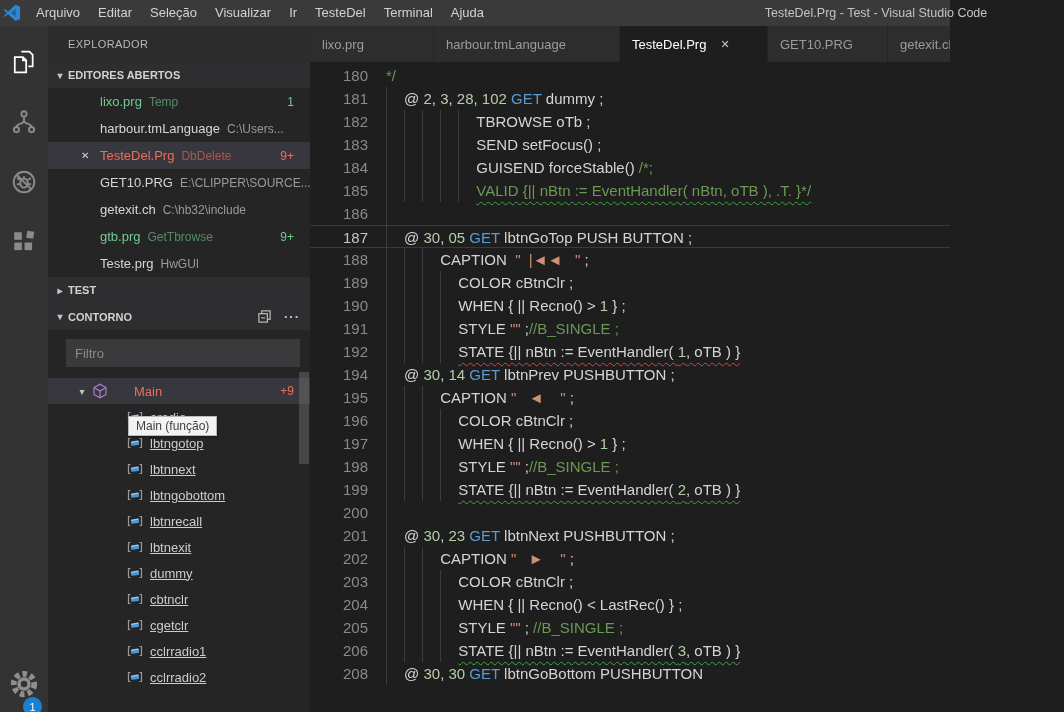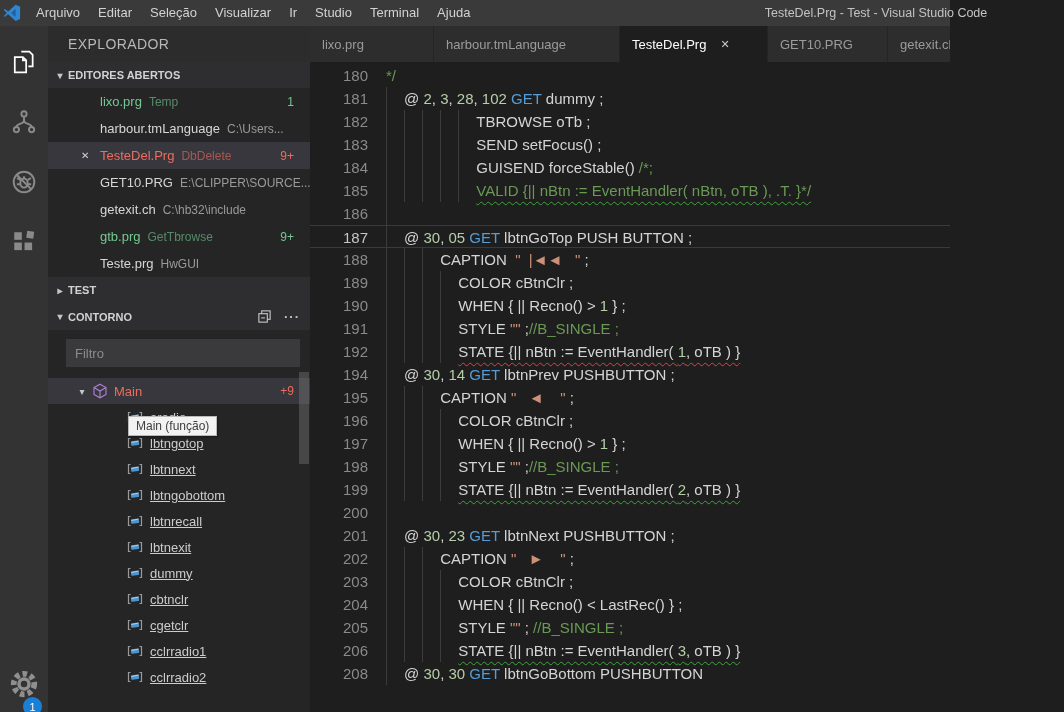--- a/index.html
+++ b/index.html
@@ -20,21 +20,21 @@
   
   .activitybar { width:48px; background:#333333; display:flex; flex-direction:column; align-items:center; flex-shrink:0; position:relative; }
   .act-icon { width:48px; height:48px; display:flex; align-items:center; justify-content:center; margin-bottom:12px; }
   .act-icon svg { width:26px; height:26px; }
   .act-bottom { position:absolute; bottom:2px; left:0; width:48px; height:52px; display:flex; align-items:center; justify-content:center; }
   .gear-badge { position:absolute; right:6px; bottom:-6px; width:19px; height:19px; border-radius:50%;
                 background:#1b7fd4; color:#fff; font-size:11px; display:flex; align-items:center; justify-content:center; }
 
   
   .sidebar { width:262px; background:#252526; flex-shrink:0; position:relative; overflow:hidden; color:#cccccc; }
-  .sidebar-title { height:36px; line-height:36px; padding-left:20px; font-size:14px; letter-spacing:.4px; color:#b8b8b8; background:#2c2c2d; }
+  .sidebar-title { height:36px; line-height:36px; padding-left:20px; font-size:11px; letter-spacing:.4px; color:#b8b8b8; background:#2c2c2d; }
   .pane-header { height:26px; display:flex; align-items:center; font-size:11px; font-weight:bold; color:#d2d2d2;
                  background:#2e2e30; padding-left:4px; position:relative; }
   .twisty { width:16px; text-align:center; font-size:10px; color:#c5c5c5; }
   .pane-actions { position:absolute; right:10px; top:0; height:100%; display:flex; align-items:center; gap:12px; }
   .pane-actions svg { width:15px; height:15px; }
   .dots { color:#c5c5c5; font-size:13px; font-weight:bold; letter-spacing:1px; }
 
   .oe-row { height:27px; display:flex; align-items:center; padding-left:52px; position:relative; font-size:13px; }
   .oe-row.selected { background:#37373d; }
   .oe-dirty { position:absolute; left:33px; font-size:10px; color:#d4d4d4; }
@@ -47,21 +47,21 @@
 
   .filter-wrap { margin:9px 10px 0 18px; }
   .filter-input { width:234px; height:28px; background:#3a3a3c; border:none; outline:none; color:#cccccc;
                   font-size:13px; padding-left:9px; font-family:"Liberation Sans", sans-serif; }
   .filter-input::placeholder { color:#8b8b8b; }
 
   .tree { margin-top:11px; position:relative; }
   .tree-root { height:26px; display:flex; align-items:center; background:#37373d; position:relative; font-size:13px; }
   .tree-root .twisty { margin-left:26px; }
   .cube-icon { width:16px; height:16px; margin:0 6px 0 2px; }
-  .root-label { color:#ed6c5c; }
+  .root-label { color:#ed6c5c;margin-left:20px; }
   .root-badge { position:absolute; right:16px; color:#ed6c5c; font-size:12px; }
   .tree-item { height:26px; display:flex; align-items:center; padding-left:79px; font-size:13px; color:#cccccc;text-decoration:underline; }
   .field-icon { width:16px; height:16px; margin-right:7px; flex-shrink:0; }
 
   .tooltip { position:absolute; left:80px; top:390px; background:#f2f2f2; border:1px solid #b9b9b9;
              color:#404040; font-size:12px; padding:2px 7px; z-index:40; box-shadow:1px 1px 2px rgba(0,0,0,.4); white-space:nowrap; }
   .side-scrollbar { position:absolute; right:1px; top:346px; width:10px; height:92px; background:rgba(130,130,130,.38); z-index:30; }
 
   
   .editor { flex:1; display:flex; flex-direction:column; overflow:hidden; background:#1e1e1e; }
@@ -95,21 +95,21 @@
     <svg class="vslogo" viewBox="0 0 16 16">
       <path d="M11.2 0.6 L4.6 6.6 L1.6 4.4 L0.6 5.0 L3.4 7.9 L0.6 10.8 L1.6 11.4 L4.6 9.2 L11.2 15.2 L15.2 13.4 L15.2 2.4 Z" fill="#2f86d2"></path>
       <path d="M11.2 4.2 L7.2 7.9 L11.2 11.6 Z" fill="#1e5f9e"></path>
     </svg>
     <div style="display:flex">
         <span class="menu-item">Arquivo</span>
         <span class="menu-item">Editar</span>
         <span class="menu-item">Seleção</span>
         <span class="menu-item">Visualizar</span>
         <span class="menu-item">Ir</span>
-        <span class="menu-item">Studio</span>
+        <span class="menu-item">TesteDel</span>
         <span class="menu-item">Terminal</span>
         <span class="menu-item">Ajuda</span>
       </div>
     <span class="win-title">TesteDel.Prg - Test - Visual Studio Code</span>
   </div>
 
   <div class="main">
 
     <div class="activitybar">
       <div class="act-icon" style="margin-top:12px">

